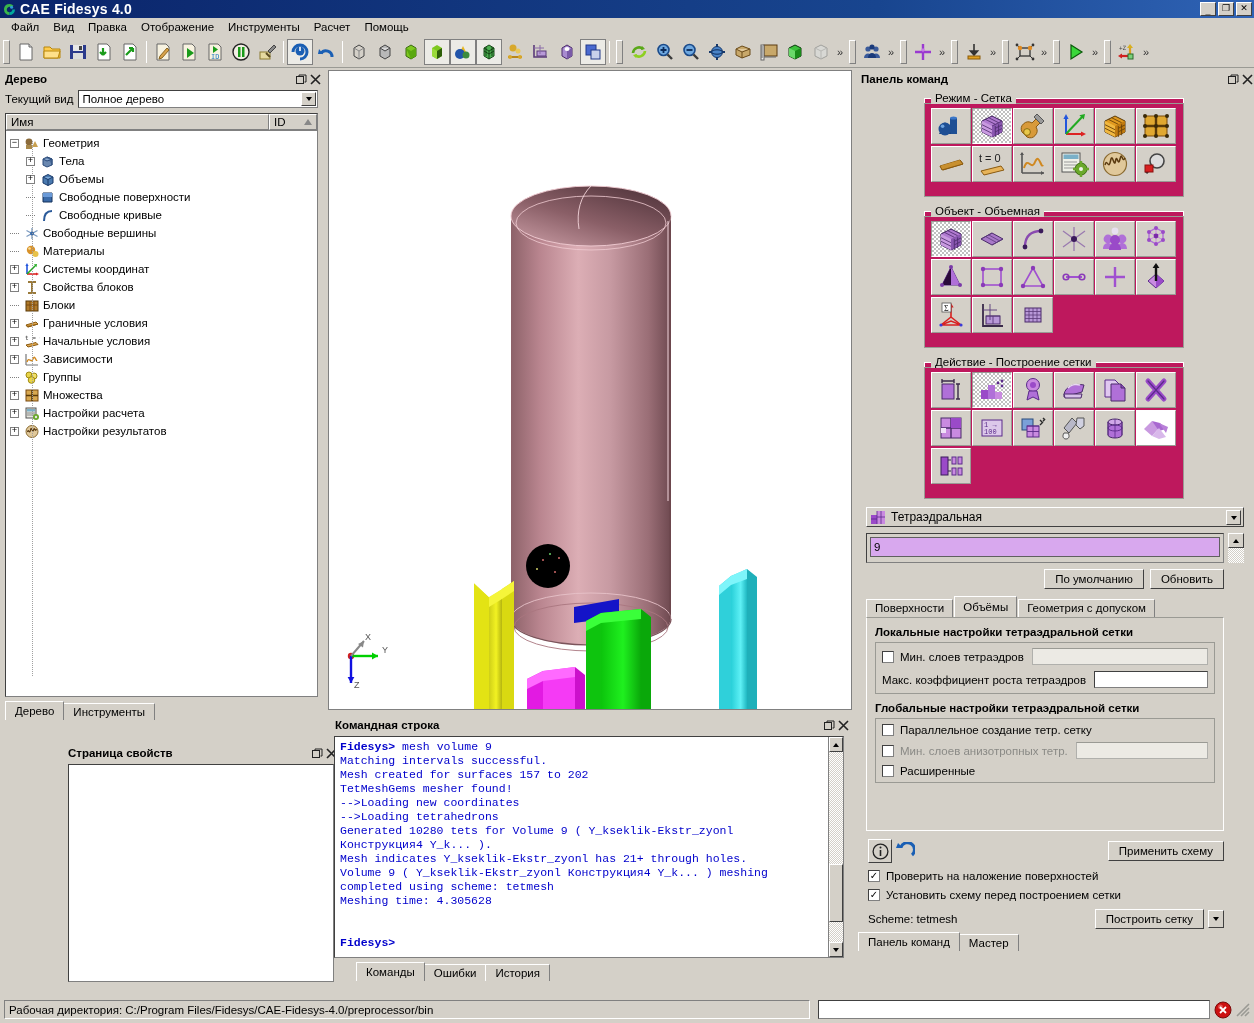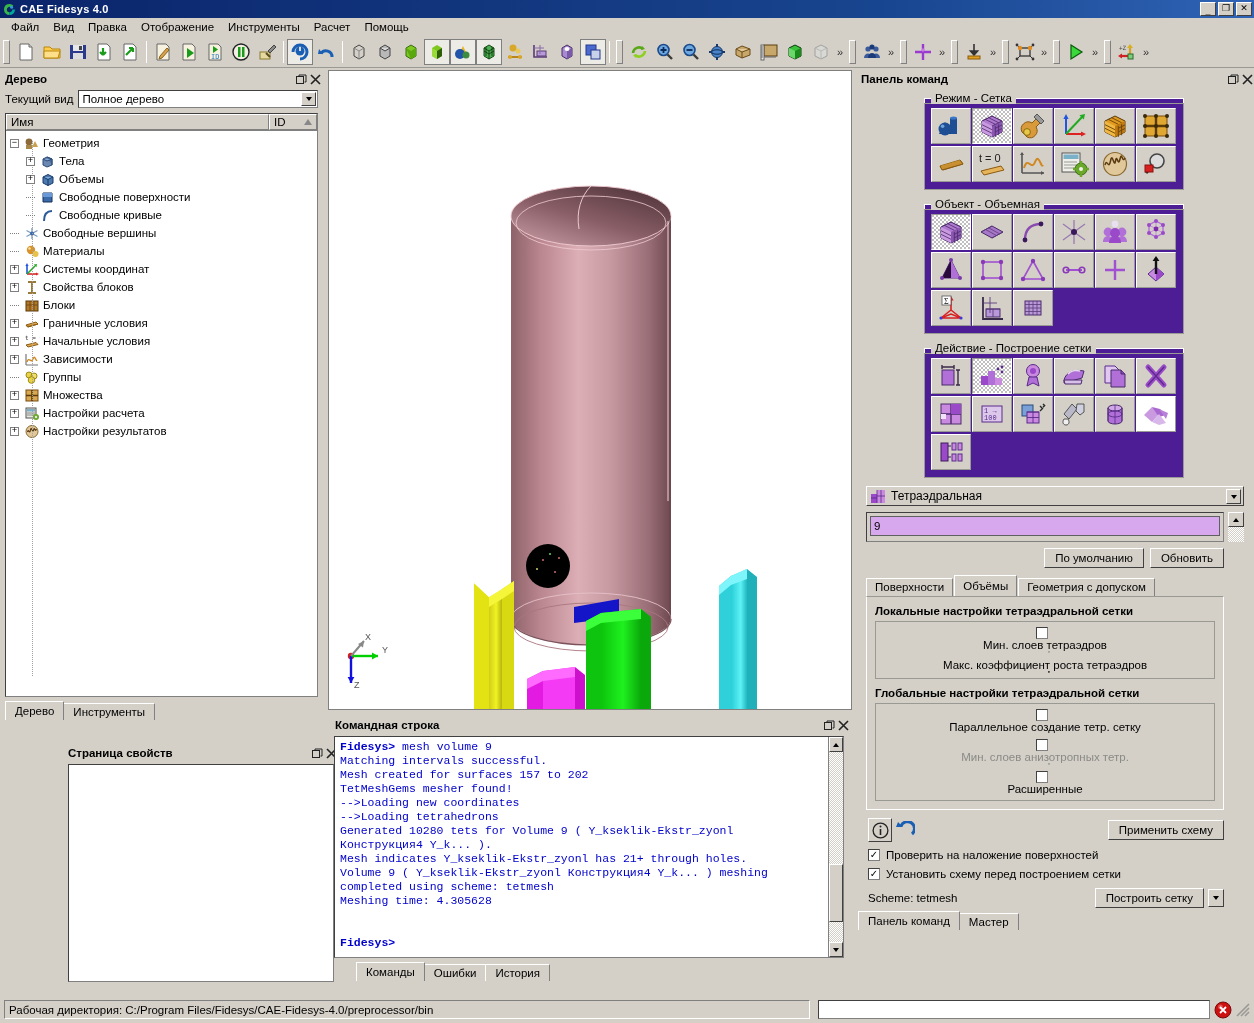--- a/index.html
+++ b/index.html
@@ -17,21 +17,21 @@
   
   .titlebar {
     position: absolute; left:0; top:0; width:1254px; height:18px;
     background: linear-gradient(to right, #0a246a 0%, #18458f 70%, #2f63b5 100%);
     color:#fff; display:flex; align-items:center; padding-left:3px;
   }
   .titlebar .tlogo {
     width:13px; height:13px; margin-right:4px; position:relative; flex:none;
   }
   .titlebar .tlogo svg { display:block; }
-  .titlebar .ttext { font-weight:bold; font-size:11px; letter-spacing:.2px; }
+  .titlebar .ttext { font-weight:bold; font-size:14px; letter-spacing:.2px; }
   .winbtns { position:absolute; right:2px; top:2px; display:flex; gap:2px; }
   .winbtn {
     width:16px; height:14px; background:#d4d0c8;
     border:1px solid #fff; border-right-color:#404040; border-bottom-color:#404040;
     display:flex; align-items:center; justify-content:center;
     font-size:9px; line-height:1; color:#000; font-family:"Liberation Sans",sans-serif;
   }
   .winbtn span { display:block; transform: translateY(-1px); }
   .winbtn.min span { transform: translateY(2px); font-weight:bold; }
 
@@ -162,22 +162,22 @@
     height:15px; background:#d4d0c8; display:flex; align-items:center; justify-content:center;
     border:1px solid #fff; border-right-color:#404040; border-bottom-color:#404040;
   }
   .strack { flex:1; background:repeating-conic-gradient(#fff 0% 25%, #d4d0c8 0% 50%) 0 0/2px 2px; }
   .sthumb { height:58px; background:#d4d0c8; border:1px solid #fff;
             border-right-color:#404040; border-bottom-color:#404040; }
 
   
   .rightdock { position:absolute; left:856px; top:70px; width:398px; height:924px; background:#d4d0c8; }
   fieldset.grp {
-    margin:4px 8px 0 10px; padding:4px 6px 5px 6px; border:1px solid #fff;
-    position:relative; background:#4c1d95;
+    margin:4px 8px 0 10px; padding:4px 6px 12px 6px; border:1px solid #fff;
+    position:relative; background:#be185d;
   }
   fieldset.grp:before {
     content:""; position:absolute; left:0; top:0; right:0; bottom:0;
     border:1px solid #9a9a94; pointer-events:none;
     clip-path: polygon(0 0,100% 0,100% 100%,0 100%);
     margin:-1px;
   }
   fieldset.grp > legend { padding:0 4px; font-size:11.5px; background:#d4d0c8; position:relative; z-index:2; }
   .iconrow { display:flex; }
   .ibtn {
@@ -226,21 +226,21 @@
     padding:2px 8px; font-size:11.5px; background:#d4d0c8; height:18px;
     border:1px solid #fff; border-right-color:#808080; border-bottom:none; margin-right:1px;
   }
   .tab2.active { height:21px; padding-top:4px; position:relative; z-index:3; }
   .tabpanel {
     margin:0 30px 0 10px; border:1px solid #fff; border-top-color:#9a9a94;
     background:#d4d0c8; padding:6px 8px 8px 8px; height:214px;
   }
   .secthdr { font-weight:bold; font-size:11.5px; margin:2px 0 4px 0; }
   .innerbox { border:1px solid #9a9a94; padding:5px 6px; margin-bottom:8px; background:#d4d0c8; }
-  .ckrow { display:flex; align-items:center; margin-bottom:6px;flex-direction:column; }
+  .ckrow { display:flex; align-items:center; margin-bottom:6px; }
   .ckrow:last-child { margin-bottom:0; }
   .cbox {
     width:12px;height:12px;background:#fff;border:1px solid #808080;
     border-top-color:#404040;border-left-color:#404040; margin-right:6px; flex:none;
     display:flex;align-items:center;justify-content:center;
   }
   .cbox.checked:after { content:"✓"; font-size:10px; line-height:10px; color:#000; }
   .cklabel { font-size:11.5px; }
   .cklabel.dim { color:#8a8a86; }
   .tfield {

